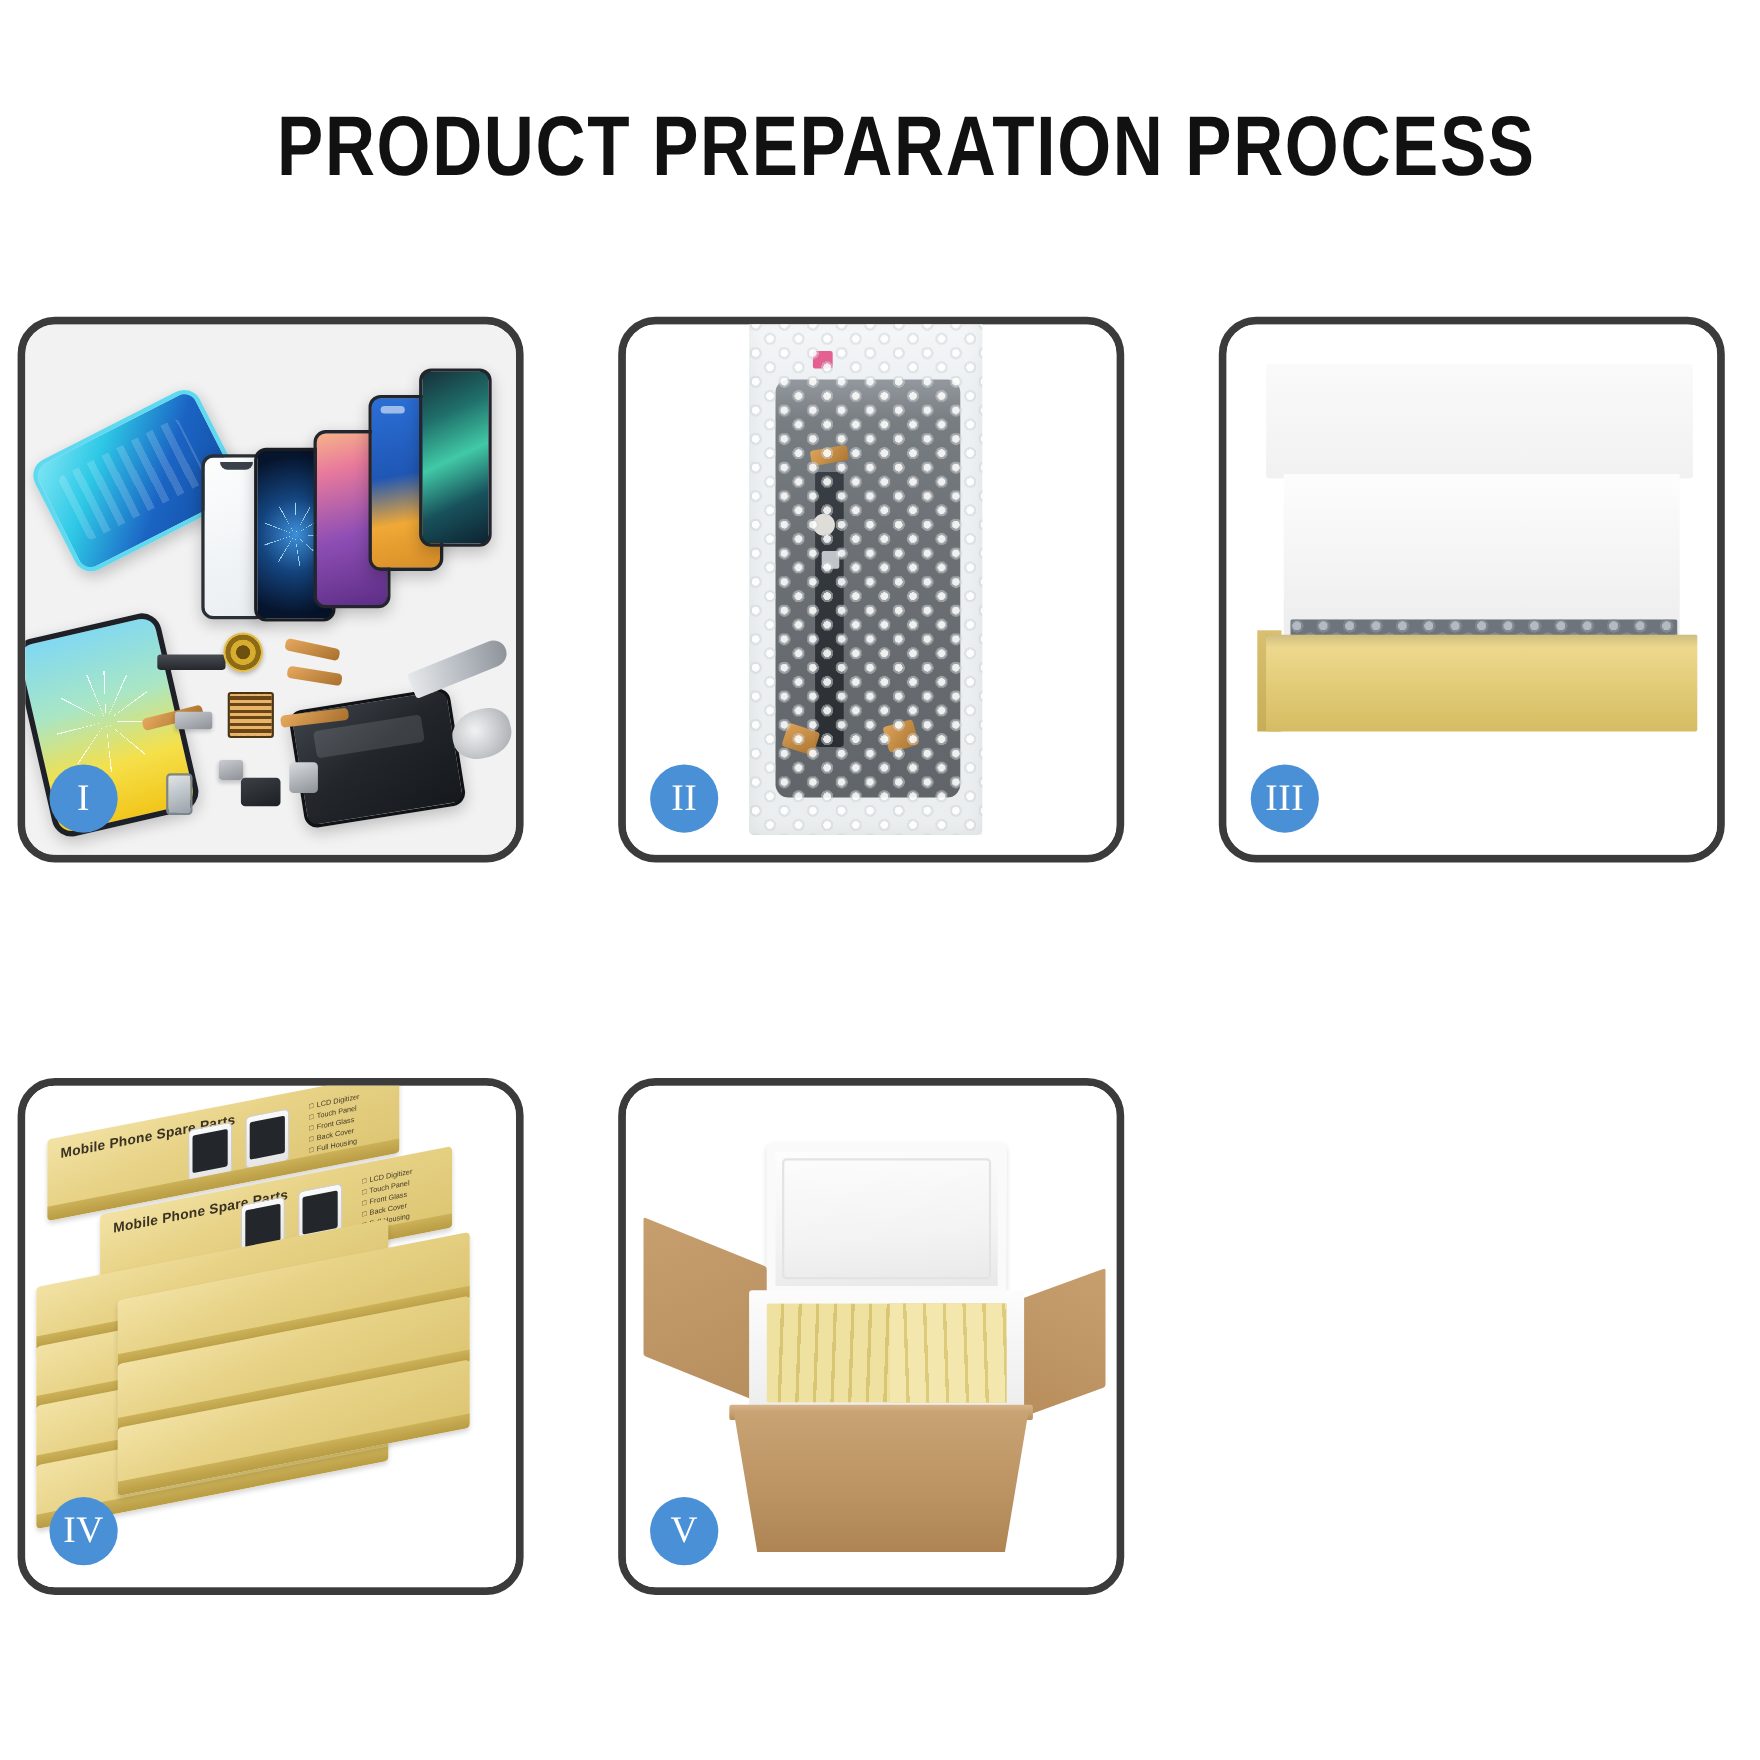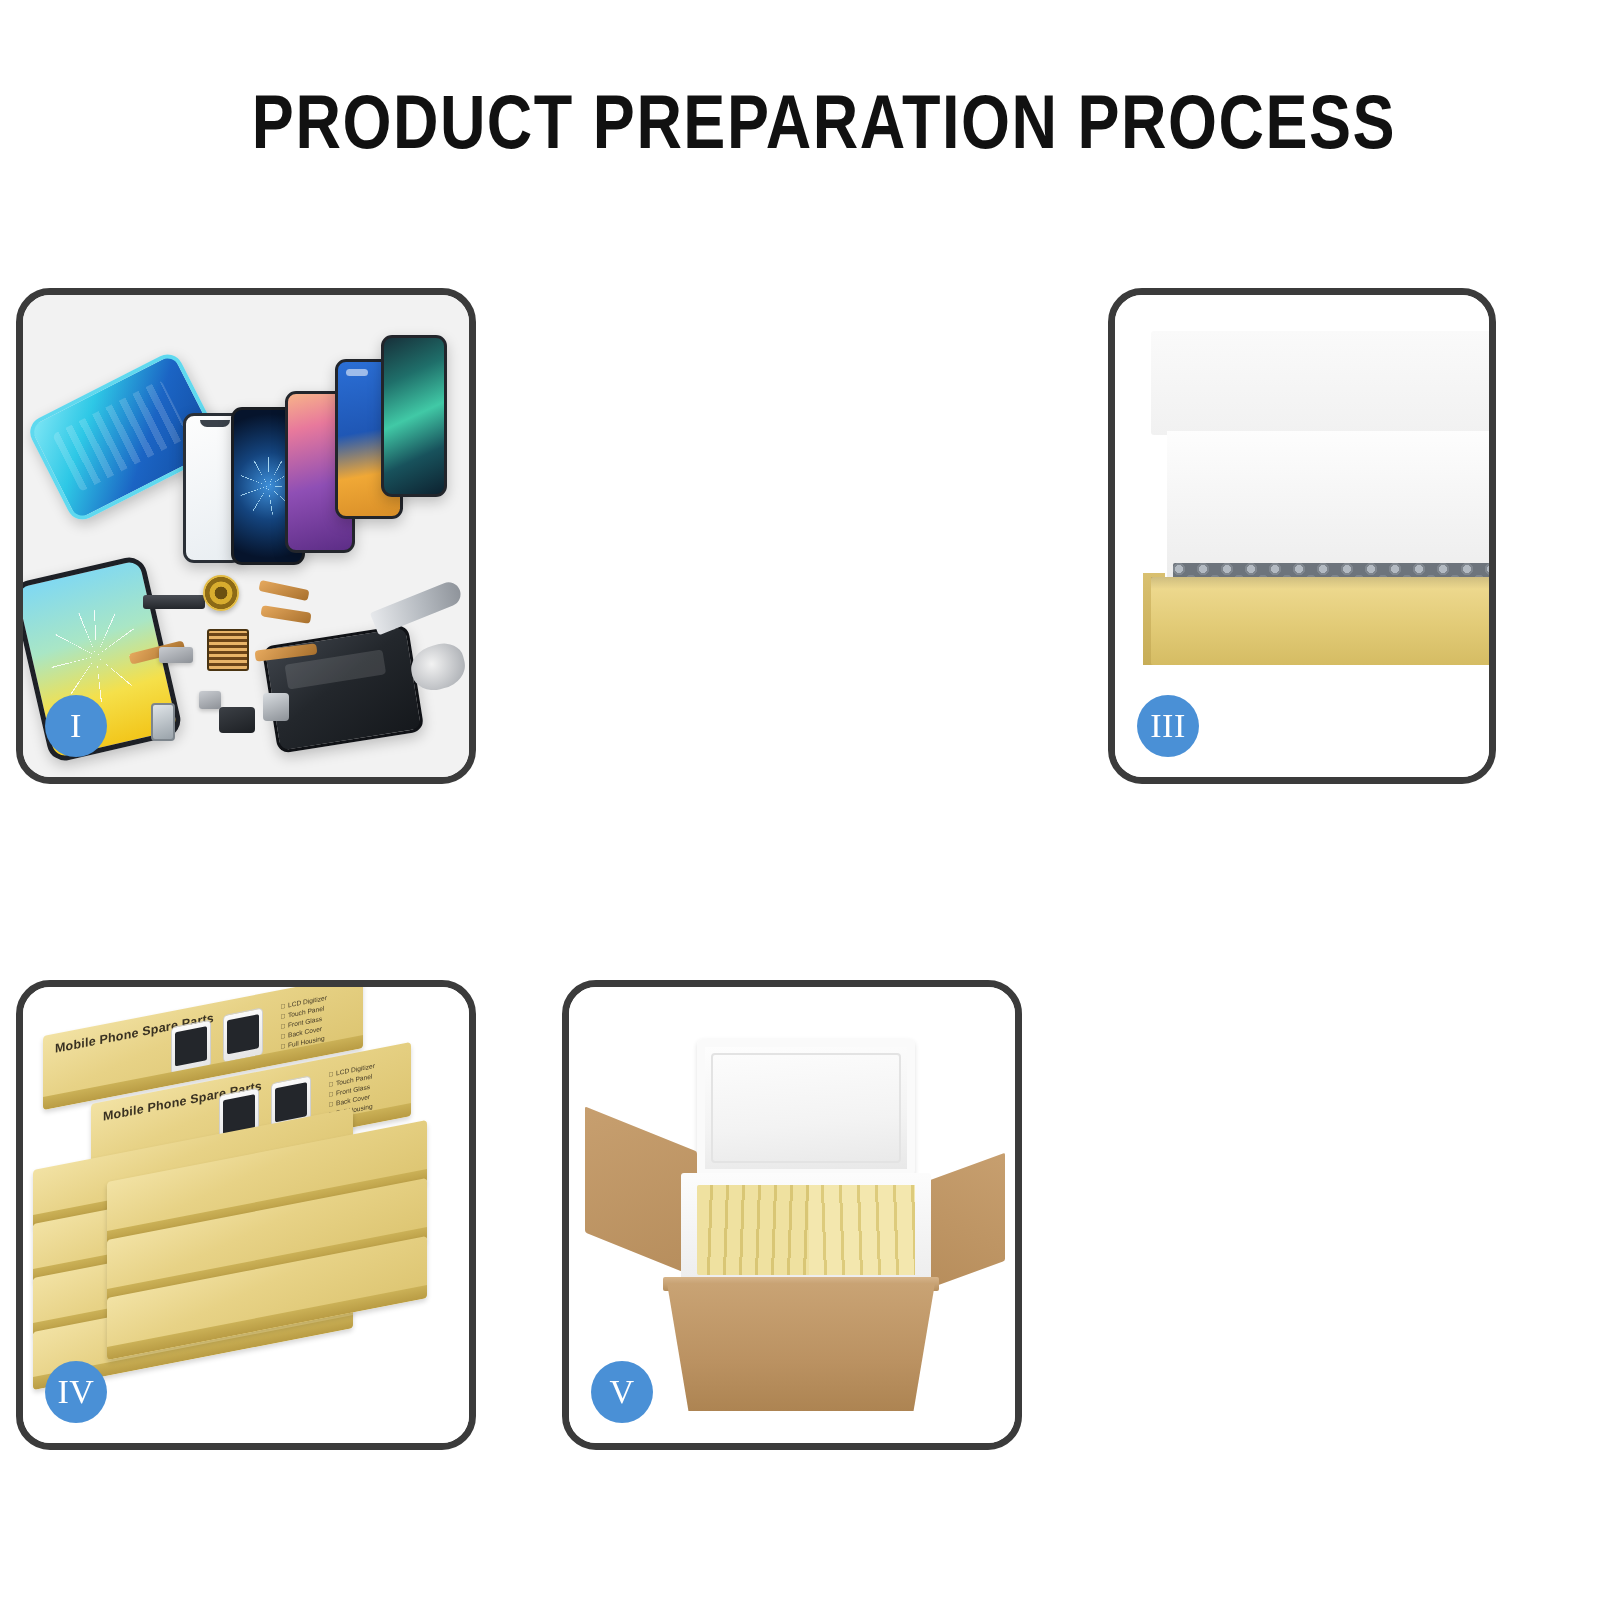--- a/index.html
+++ b/index.html
@@ -5,21 +5,21 @@
   * { box-sizing: border-box; margin: 0; padding: 0; }
   html, body {
     width: 1600px; height: 1600px;
     background: #ffffff;
     font-family: "Liberation Sans", sans-serif;
     overflow: hidden;
   }
   #page { position: relative; width: 1600px; height: 1600px; background: #fff; }
 
   
-  .header { position: absolute; left: 0; top: 4px; width: 1600px; text-align: center; padding-left: 48px; }
+  .header { position: absolute; left: 0; top: 16px; width: 1600px; text-align: center; padding-left: 48px; }
   .title {
     font-size: 63px; font-weight: 700; letter-spacing: 1.5px;
     color: #111; margin-top: 78px; line-height: 1.04;
     font-family: "Liberation Sans", sans-serif;
     transform: scaleY(1.22); transform-origin: top center;
   }
   .subtitle {
     font-size: 29px; color: #1a1a1a; margin-top: 33px; letter-spacing: .6px;
     font-family: "Liberation Sans", sans-serif;
   }
@@ -430,22 +430,39 @@
       <div class="speaker"></div>
       <div class="cam"></div>
       <div class="simtray"></div>
       <div class="tweezer"></div>
       <div class="brush"></div>
 
       <div class="badge">I</div>
     </div>
   </div>
 
-
-  <div class="panel" style="left:1108px; top:288px; width:388px; height:496px;">
+  <div class="panel" style="left:562px; top:288px; width:460px; height:496px;">
+    <div class="panel-inner">
+      <div class="p2-bg"></div>
+      <div class="bubblebag">
+        <div class="lcd-inner"></div>
+        <div class="lcd-ribbon"></div>
+        <div class="rb-gold" style="left:56px; top:118px; width:34px; height:14px; transform:rotate(-10deg);"></div>
+        <div class="rb-gold" style="left:32px; top:372px; width:30px; height:22px; transform:rotate(18deg);"></div>
+        <div class="rb-gold" style="left:124px; top:368px; width:28px; height:24px; transform:rotate(-16deg);"></div>
+        <div class="pink-tab"></div>
+        <div class="white-dot"></div>
+        <div class="sq-chip"></div>
+        <div class="bubbletex"></div>
+      </div>
+      <div class="badge">II</div>
+    </div>
+  </div>
+
+  <div class="panel" style="left:1108px; top:288px; width:460px; height:496px;">
     <div class="panel-inner">
       <div class="p3-bg"></div>
       <div class="lid-top"></div>
       <div class="lid-front"></div>
       <div class="bubble-grey"></div>
       <div class="side-flapL"></div>
       <div class="mailer-front"></div>
       <div class="mailer-inner-shadow"></div>
       <div class="badge">III</div>
     </div>

